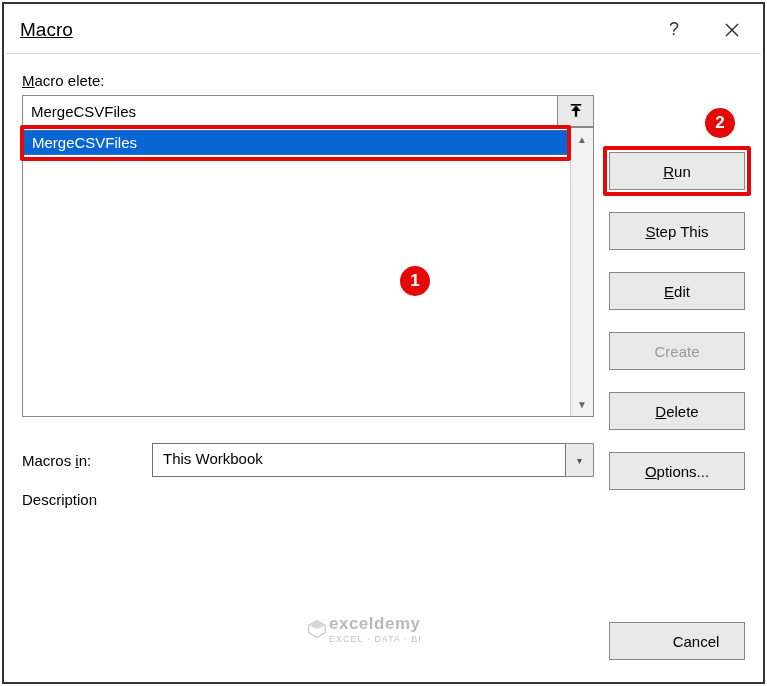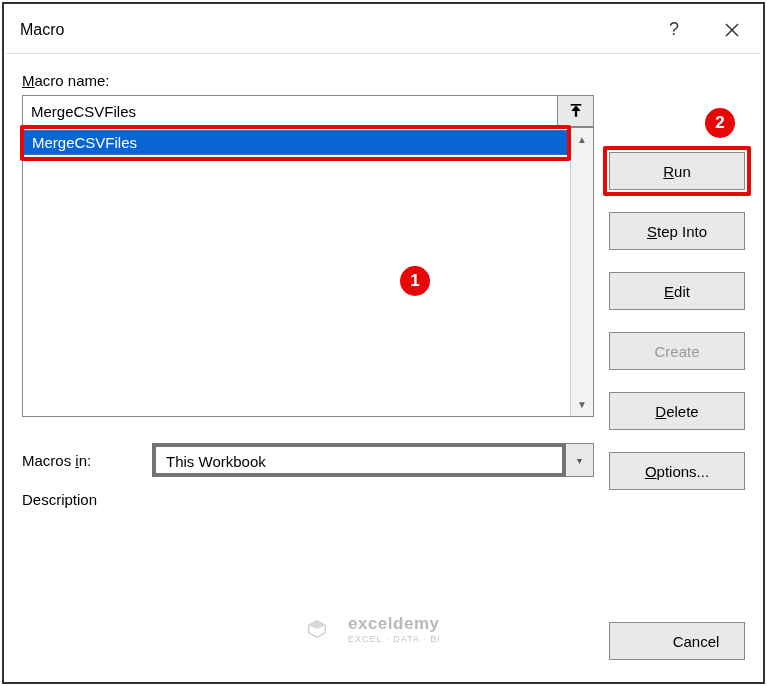--- a/index.html
+++ b/index.html
@@ -26,21 +26,21 @@
     display: flex;
     flex-direction: column;
   }
   .titlebar {
     height: 48px;
     display: flex;
     align-items: center;
     padding: 0 0 0 14px;
     border-bottom: 1px solid #ddd;
   }
-  .title { flex: 1; font-size: 16px; }
+  .title { flex: 1; font-size: 19px; text-decoration: underline; }
   .help-btn, .close-btn {
     width: 58px; height: 48px;
     display: flex; align-items: center; justify-content: center;
     font-size: 18px; color: #333;
   }
   .close-btn { font-size: 22px; }
   .body {
     flex: 1;
     padding: 18px 16px 16px 16px;
     position: relative;
@@ -114,21 +114,21 @@
   }
   .row-label { width: 118px; }
   .select-wrap {
     flex: 1;
     display: flex;
     max-width: 456px;
   }
   .select-input {
     flex: 1;
     height: 34px;
-    border: 4px solid #737373;
+    border: 1px solid #737373;
     padding: 6px 10px;
     background: #fff;
   }
   .select-arrow {
     width: 28px; height: 34px;
     border: 1px solid #888; border-left: none;
     background: #e9e9e9;
     display: flex; align-items: center; justify-content: center;
     font-size: 10px; color: #555;
   }
@@ -179,21 +179,21 @@
     align-items: center;
     justify-content: center;
     z-index: 20;
   }
   .watermark {
     position: absolute;
     bottom: 36px;
     left: 300px;
     display: flex;
     align-items: center;
-    gap: 20px;
+    gap: 1px;
     color: #bbb;
     font-size: 13px;
   }
   .watermark .logo {
     width: 22px; height: 22px;
   }
   .watermark .wm-title { font-size: 17px; font-weight: 600; color: #b9b9b9; letter-spacing: 0.5px;}
   .watermark .wm-sub { font-size: 9px; color: #c5c5c5; letter-spacing: 1px;}
   .left-col { width: 572px; position: relative;}
   .run-wrap { position: relative; }
@@ -212,21 +212,21 @@
             <line x1="2" y1="2" x2="14" y2="14" stroke="#333" stroke-width="1.5"></line>
             <line x1="14" y1="2" x2="2" y2="14" stroke="#333" stroke-width="1.5"></line>
           </svg>
     </div>
   </div>
 
   <div class="body">
     <div class="left-col">
 
       <div class="label">
-        <span class="underline">M</span><span>acro name:</span>
+        <span class="underline">M</span><span>acro elete:</span>
       </div>
 
       <div class="name-row">
         <input class="name-input" type="text" value="MergeCSVFiles" style="">
         <div class="go-btn">
           <svg viewBox="0 0 12 12">
                 <path d="M6 1 L10 6 L7 6 L7 11 L5 11 L5 6 L2 6 Z" fill="#000"></path>
                 <rect x="1.5" y="0" width="9" height="1.4" fill="#000"></rect>
               </svg>
         </div>
@@ -265,21 +265,21 @@
     </div>
 
     <div class="action-col">
       <div class="run-wrap">
         <div class="highlight-red hl-run"></div>
         <button class="btn" style="width:100%;">
           <span><span class="underline">R</span><span>un</span></span>
         </button>
       </div>
       <button class="btn">
-        <span><span class="underline">S</span><span>tep Into</span></span>
+        <span><span class="underline">S</span><span>tep This</span></span>
       </button>
       <button class="btn">
         <span><span class="underline">E</span><span>dit</span></span>
       </button>
       <button class="btn disabled">Create</button>
       <button class="btn">
         <span><span class="underline">D</span><span>elete</span></span>
       </button>
       <button class="btn">
         <span><span class="underline">O</span><span>ptions...</span></span>

